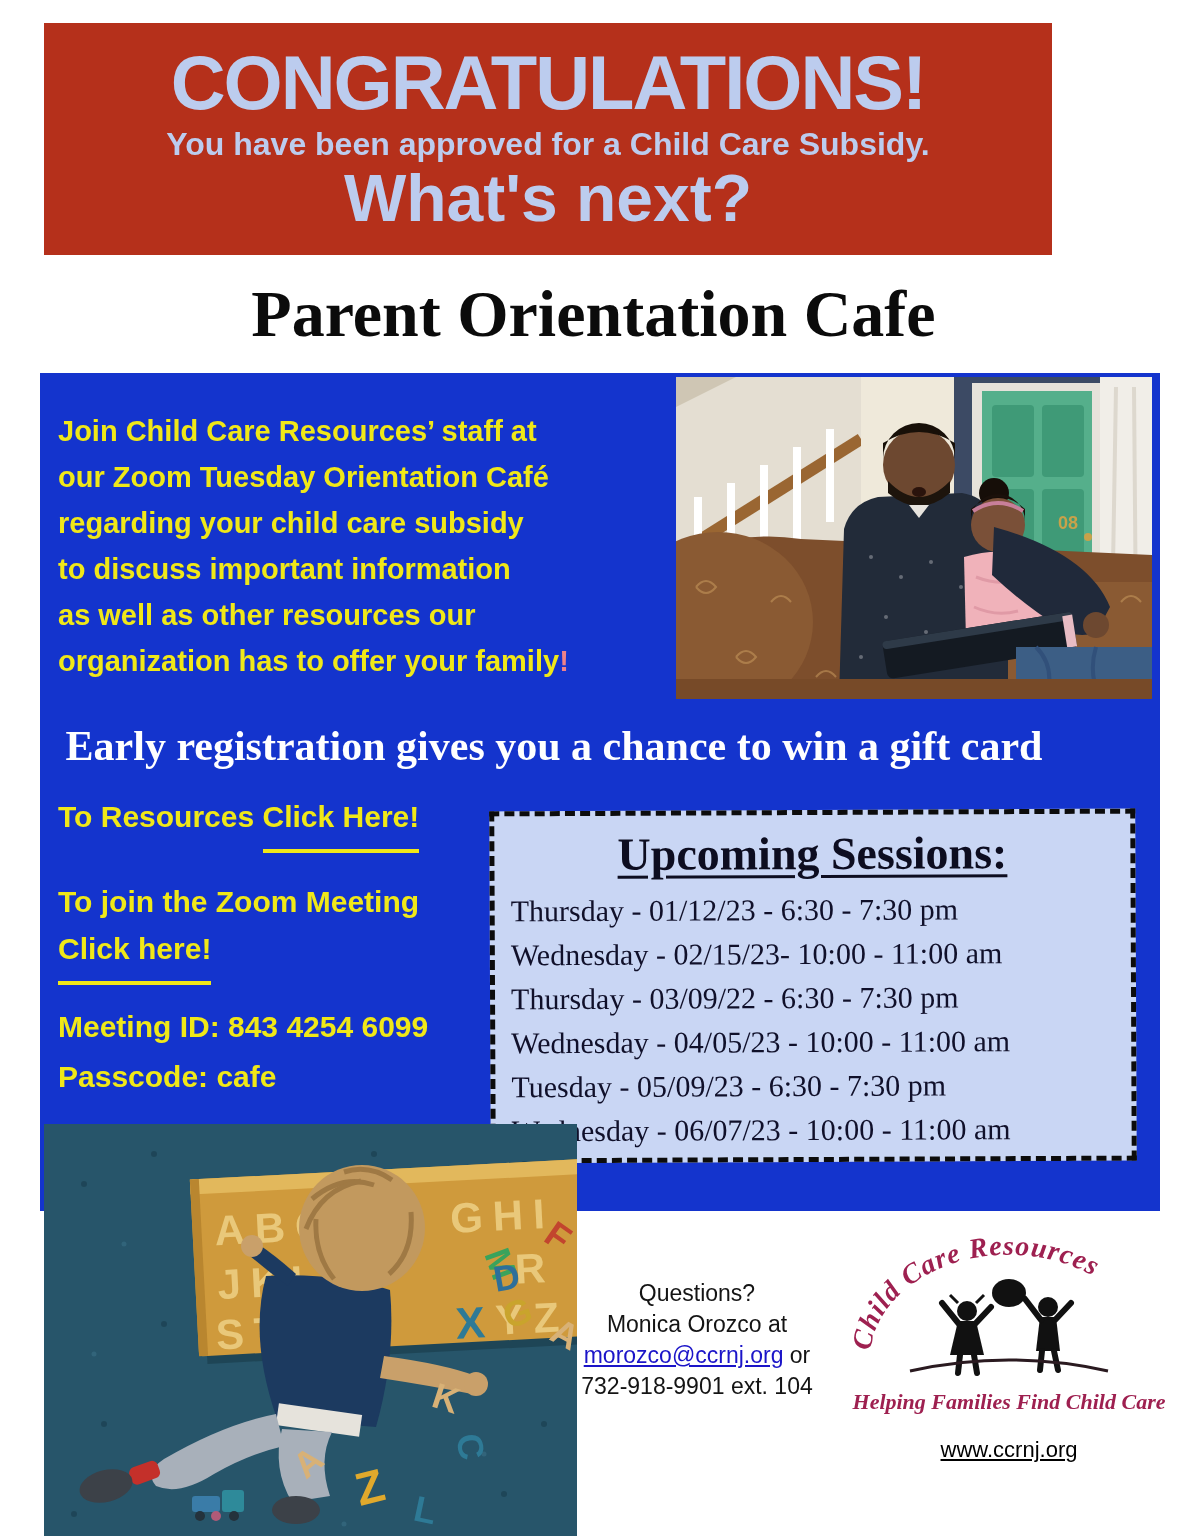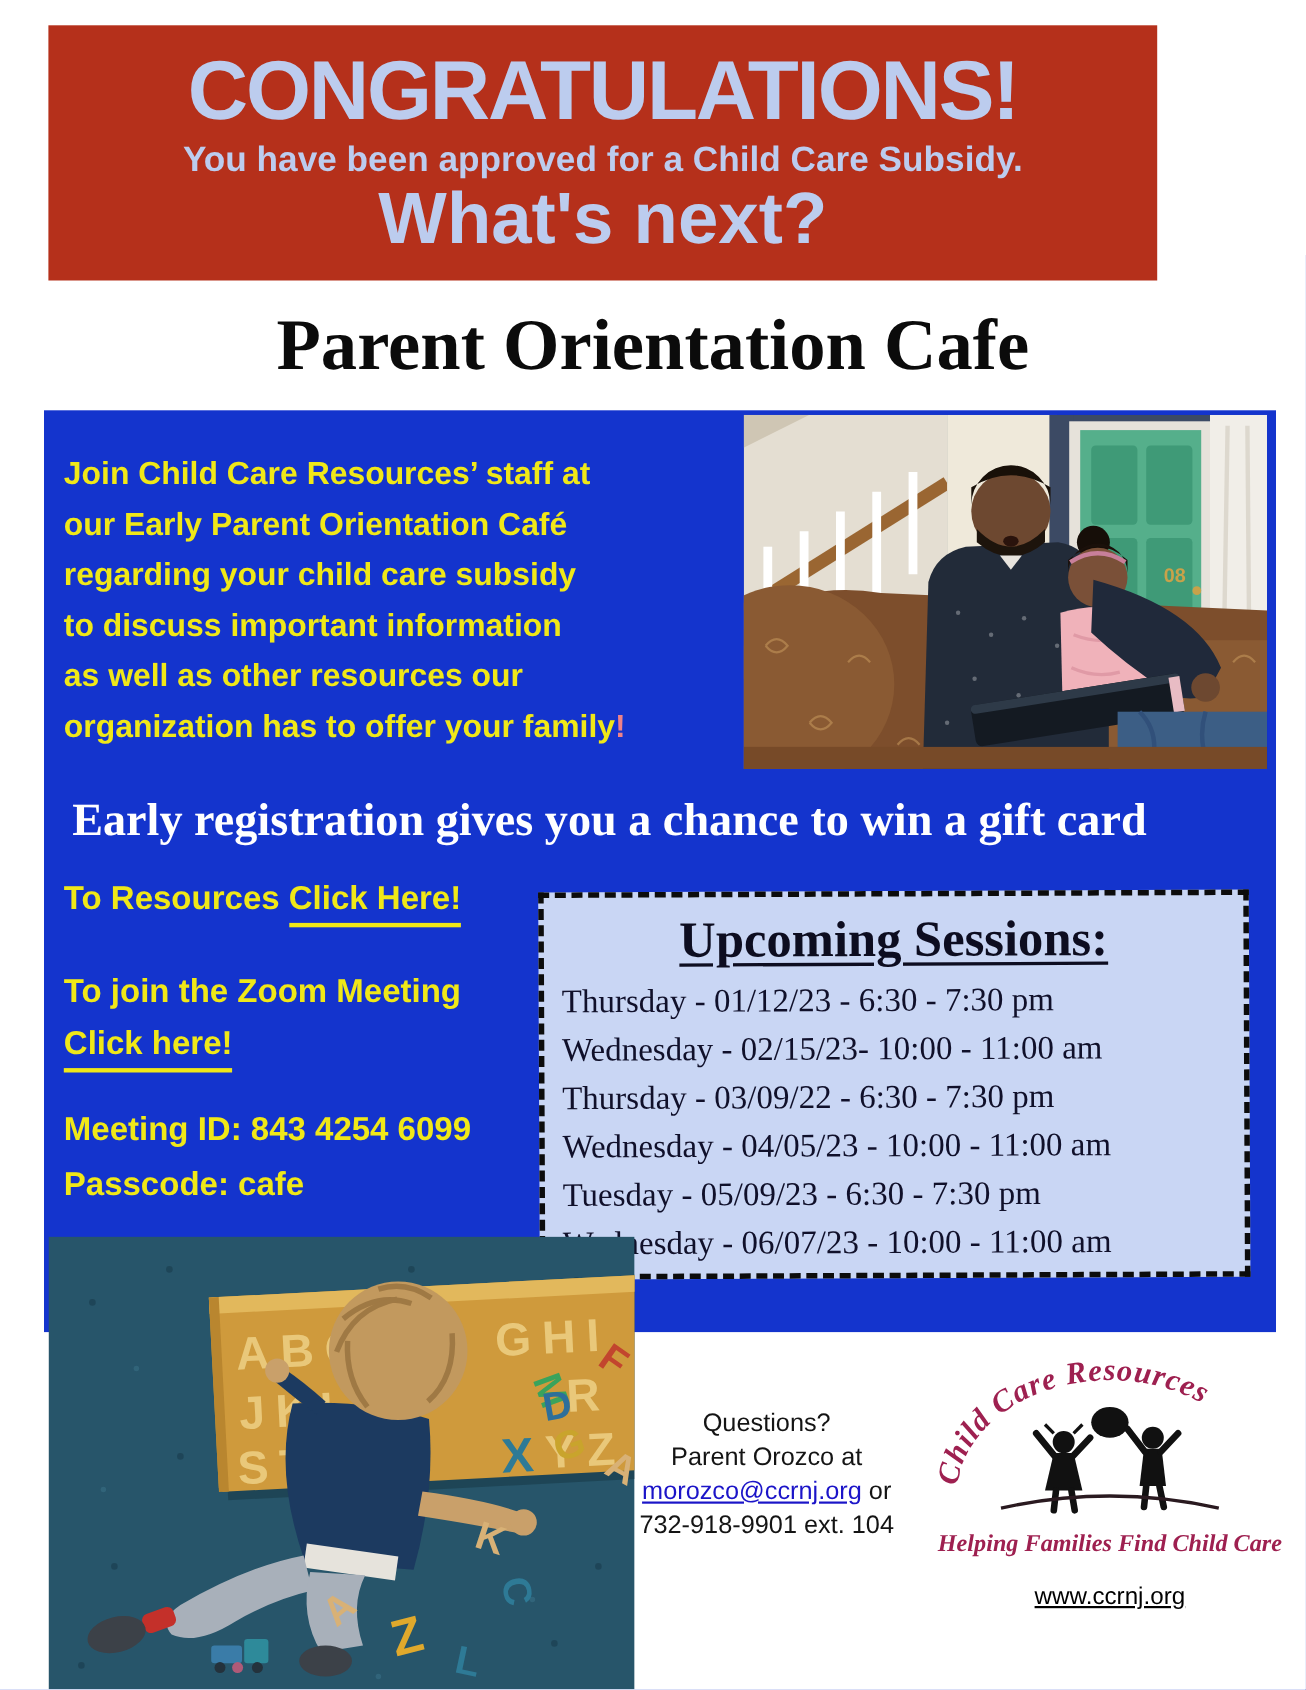--- a/index.html
+++ b/index.html
@@ -27,21 +27,21 @@
 
   .early-reg { position:absolute; left:40px; top:722px; width:1028px; text-align:center;
                font-family:"Liberation Serif", serif; font-weight:bold; font-size:42px; color:#ffffff; }
 
   .ylink-line { position:absolute; left:58px; color:#f0e818; font-size:30px; font-weight:bold; }
   .reg-line   { top:800px; }
   .zoom-line1 { top:885px; }
   .zoom-line2 { top:932px; }
   .meet-id    { top:1010px; }
   .passcode   { top:1060px; }
-  .ylink { color:#f0e818; text-decoration:none; border-bottom:4px solid #f0e818; padding-bottom:6px; cursor:pointer; }
+  .ylink { color:#f0e818; text-decoration:none; border-bottom:4px solid #f0e818; padding-bottom:16px; cursor:pointer; }
 
   
   .sessions-box { position:absolute; left:490px; top:810px; width:646px; height:352px;
                   background:#c9d6f4; border:5px dashed #0c0c0c; transform:rotate(-0.25deg); }
   .sessions-title { text-align:center; font-family:"Liberation Serif", serif; font-weight:bold;
                     font-size:46px; color:#0d0d20; text-decoration:underline; text-underline-offset:6px;
                     text-decoration-thickness:3px; margin-top:12px; }
   .sessions-list { margin-top:8px; padding-left:16px; }
   .session-row { font-family:"Liberation Serif", serif; font-size:30px; color:#10102a; line-height:44px; white-space:nowrap; }
 
@@ -67,21 +67,21 @@
     <div class="banner-sub">You have been approved for a Child Care Subsidy.</div>
     <div class="banner-q">What's next?</div>
   </header>
 
   <h1 class="page-title">Parent Orientation Cafe</h1>
 
   <section class="blue-panel"></section>
 
   <div class="intro">
     <div>Join Child Care Resources’ staff at</div>
-    <div>our Early Parent Orientation Café</div>
+    <div>our Zoom Tuesday Orientation Café</div>
     <div>regarding your child care subsidy</div>
     <div>to discuss important information</div>
     <div>as well as other resources our</div>
     <div><span>organization has to offer your family</span><span class="bang">!</span></div>
   </div>
 
   <div class="couch-photo">
     <svg width="476" height="322" viewBox="0 0 476 322" preserveAspectRatio="none">
       <rect width="476" height="322" fill="#3c4a64"></rect>
 
@@ -274,21 +274,21 @@
         <rect x="30" y="4" width="22" height="22" rx="3" fill="#2e8a9a"></rect>
         <circle cx="8" cy="30" r="5" fill="#24323c"></circle>
         <circle cx="24" cy="30" r="5" fill="#b05a78"></circle>
         <circle cx="42" cy="30" r="5" fill="#24323c"></circle>
       </g>
     </svg>
   </div>
 
   <div class="questions">
     <div>Questions?</div>
-    <div>Parent Orozco at</div>
+    <div>Monica Orozco at</div>
     <div><a class="email-link">morozco@ccrnj.org</a><span> or</span></div>
     <div>732-918-9901 ext. 104</div>
   </div>
 
   <div class="logo">
     <svg width="318" height="146" viewBox="0 0 318 146">
       <defs>
         <path id="arcPath" d="M 20,122 A 136,102 0 0 1 298,122" fill="none"></path>
       </defs>
       <text font-family="Liberation Serif, serif" font-weight="bold" font-style="italic" font-size="28" fill="#9e2050" letter-spacing="1">

